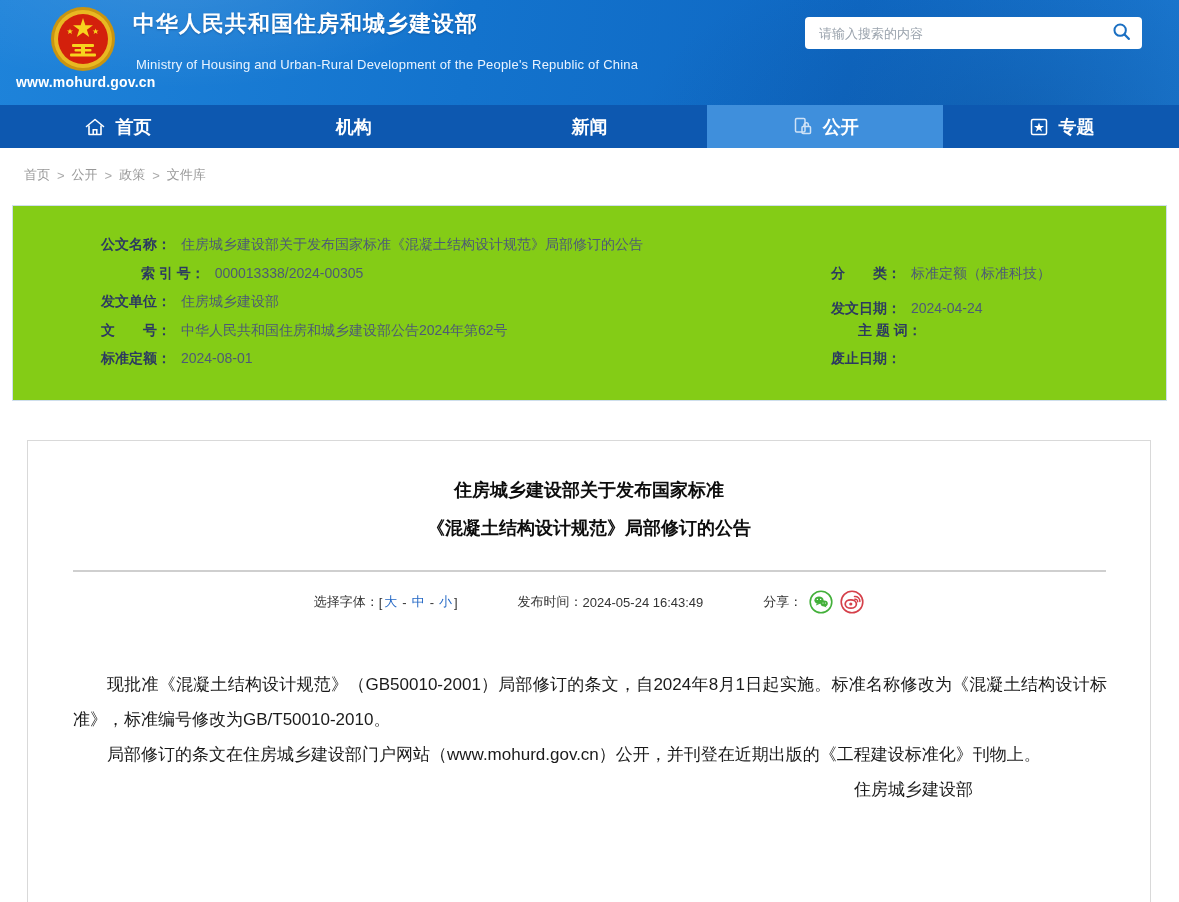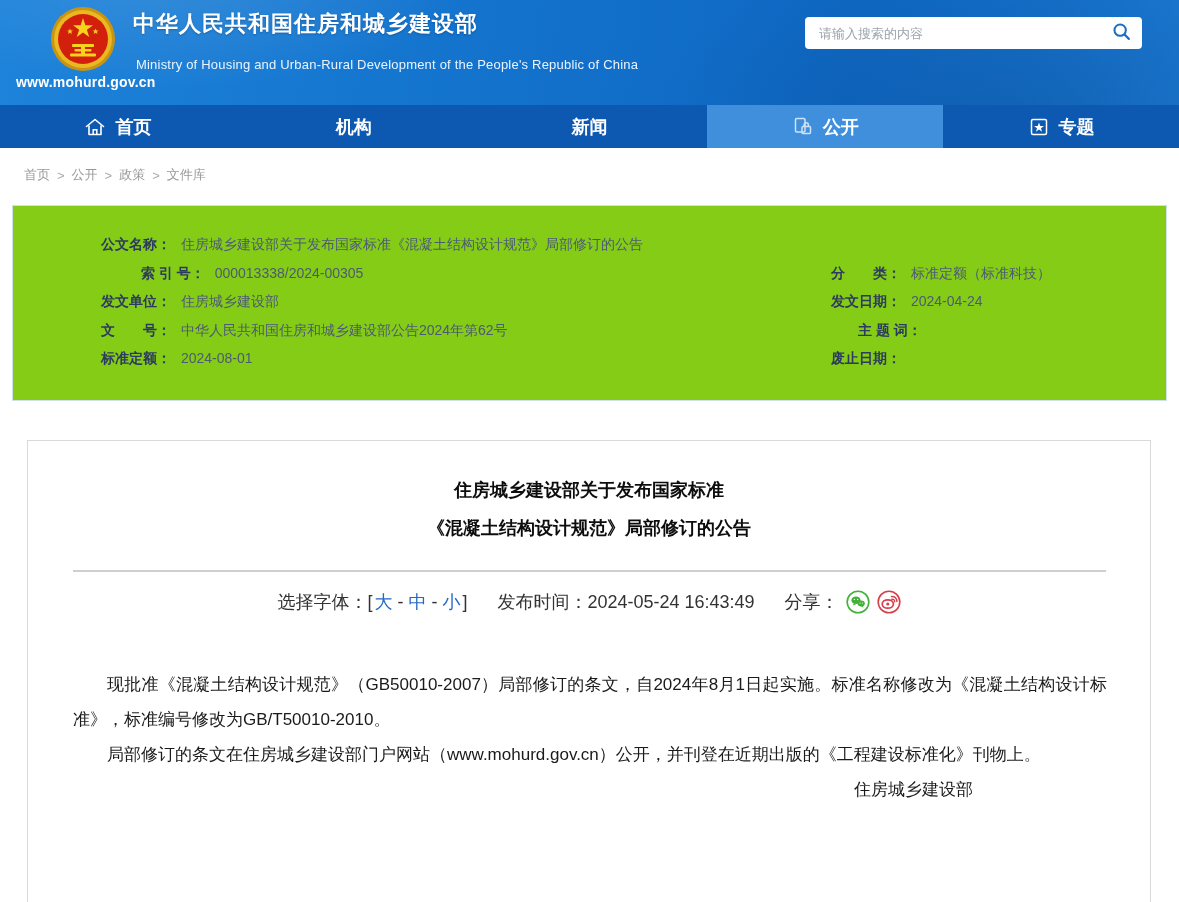--- a/index.html
+++ b/index.html
@@ -51,22 +51,22 @@
   .meta-value { display: inline-block; color: #4d5a76; margin-left: 6px; }
 
   
   .content-box { position: absolute; left: 27px; top: 440px; width: 1124px; height: 530px;
     background: #fff; border: 1px solid #d9d9d9; }
   .article-title { position: absolute; left: 0; top: 30px; width: 100%; text-align: center;
     color: #0d0d0d; font-weight: bold; font-size: 18px; line-height: 38px; }
   .title-divider { position: absolute; left: 45px; top: 129px; width: 1033px; height: 2px;
     background: #cfcfcf; }
   .toolbar { position: absolute; left: 0; top: 147px; width: 100%; height: 28px;
-    display: flex; justify-content: center; align-items: center; gap: 30px;
-    font-size: 18px; color: #333; }
+    display: flex; justify-content: center; align-items: center; gap: 60px;
+    font-size: 13px; color: #333; }
   .toolbar-group { display: flex; align-items: center; }
   .font-size-link { color: #2468c5; cursor: pointer; margin: 0 2px; }
   .font-sep { color: #333; margin: 0 3px; }
   .share-icon { width: 24px; height: 24px; margin-left: 7px; cursor: pointer; display: block; }
 
   .article-body { position: absolute; left: 45px; top: 226px; width: 1034px;
     font-size: 17px; line-height: 35px; color: #1a1a1a; }
   .article-body p { text-indent: 2em; text-align: justify; }
   .sig-name { text-align: right; padding-right: 134px; }
   .sig-date { text-align: right; padding-right: 66px; }
@@ -164,21 +164,21 @@
       <span class="meta-value">中华人民共和国住房和城乡建设部公告2024年第62号</span>
     </div>
     <div class="meta-row" style="left:88px; top:144px;">
       <span class="meta-label">标准定额：</span>
       <span class="meta-value">2024-08-01</span>
     </div>
     <div class="meta-row" style="left:818px; top:59px;">
       <span class="meta-label">分　　类：</span>
       <span class="meta-value">标准定额（标准科技）</span>
     </div>
-    <div class="meta-row" style="left:818px; top:87px;">
+    <div class="meta-row" style="left:818px; top:94px;">
       <span class="meta-label">发文日期：</span>
       <span class="meta-value">2024-04-24</span>
     </div>
     <div class="meta-row" style="left:818px; top:116px;margin-left:27px;">
       <span class="meta-label">主 题 词：</span>
       <span class="meta-value"></span>
     </div>
     <div class="meta-row" style="left:818px; top:144px;">
       <span class="meta-label">废止日期：</span>
       <span class="meta-value"></span>
@@ -224,19 +224,19 @@
           <circle cx="12" cy="12" r="10.8" fill="#fff" stroke="#d5404a" stroke-width="1.6"></circle>
           <ellipse cx="10.8" cy="14" rx="5.6" ry="4.2" fill="none" stroke="#d5404a" stroke-width="1.7"></ellipse>
           <circle cx="10.8" cy="14" r="1.6" fill="#d5404a"></circle>
           <path d="M14.5 6.5 c3.2-.3 5.6 2 5.4 5" fill="none" stroke="#d5404a" stroke-width="1.5" stroke-linecap="round"></path>
           <path d="M14.8 9.2 c1.7-.2 3 1 2.9 2.6" fill="none" stroke="#d5404a" stroke-width="1.4" stroke-linecap="round"></path>
         </svg>
       </div>
     </div>
 
     <div class="article-body">
-      <p>现批准《混凝土结构设计规范》（GB50010-2007）局部修订的条文，自2024年8月1日起实施。标准名称修改为《混凝土结构设计标准》，标准编号修改为GB/T50010-2010。</p>
+      <p>现批准《混凝土结构设计规范》（GB50010-2001）局部修订的条文，自2024年8月1日起实施。标准名称修改为《混凝土结构设计标准》，标准编号修改为GB/T50010-2010。</p>
       <p>局部修订的条文在住房城乡建设部门户网站（www.mohurd.gov.cn）公开，并刊登在近期出版的《工程建设标准化》刊物上。</p>
       <div class="sig-name">住房城乡建设部</div>
     </div>
   </div>
 
 </div>
 
 </body></html>

